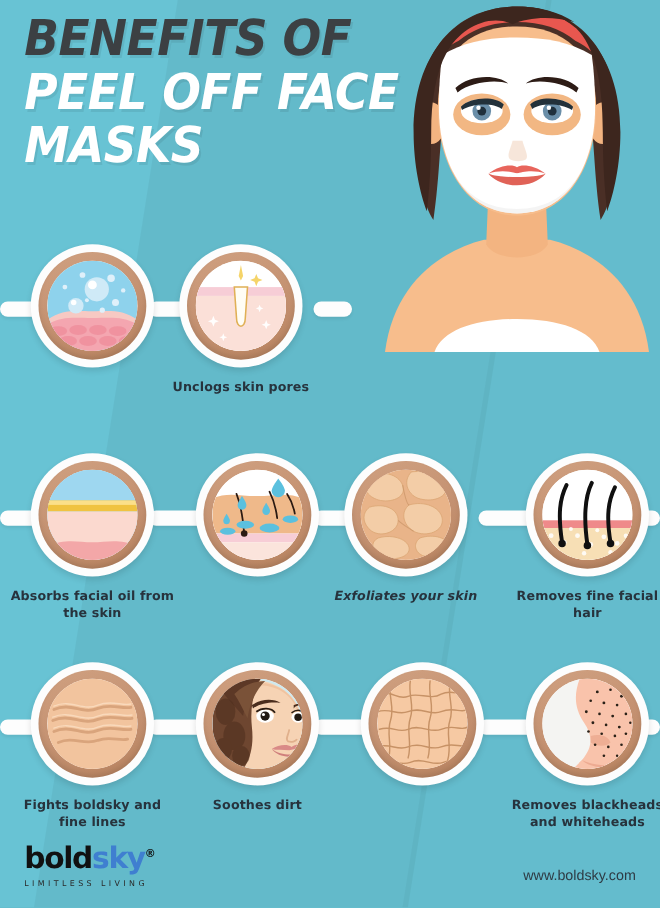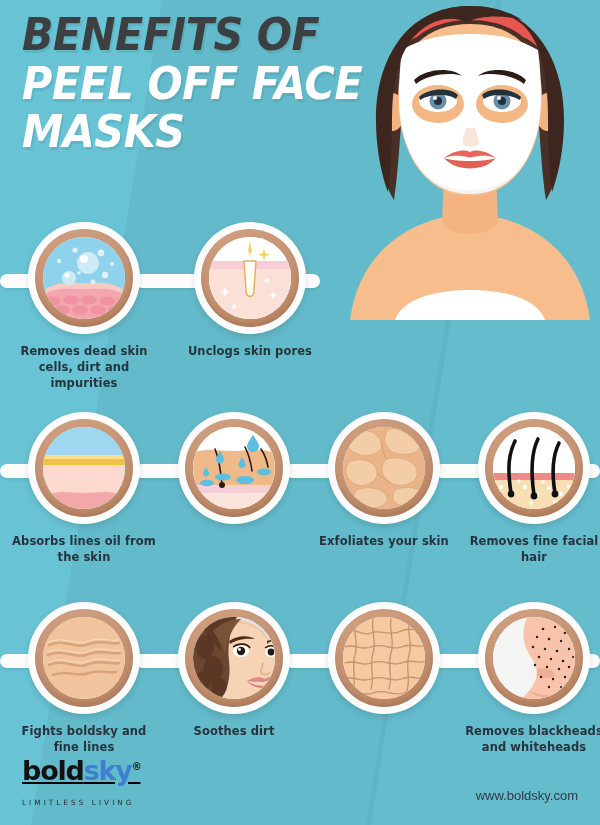--- a/index.html
+++ b/index.html
@@ -166,31 +166,30 @@
     position: absolute;
     left: 22px;
     bottom: 18px;
   }
   .logo-word {
     font-family: "DejaVu Sans", sans-serif;
     font-size: 27px;
     font-weight: 700;
     letter-spacing: -1.2px;
     line-height: 1;
-    text-decoration: underline;
   }
   .logo-bold { color: #111111; }
   .logo-sky { color: #3f7fd0; }
   .logo-reg { font-size: 10px; vertical-align: super; color: #111; }
   .logo-tag {
     font-family: "DejaVu Sans", sans-serif;
     font-size: 7.2px;
     letter-spacing: 3.1px;
     color: #2a2a2a;
-    margin-top: 14px;
+    margin-top: 4px;
   }
   .site {
     position: absolute;
     right: 22px;
     bottom: 22px;
     font-family: "Liberation Sans", sans-serif;
     font-size: 13px;
     color: #2e3b44;
     text-align: right;
   }
@@ -292,24 +291,23 @@
                 <circle cx="32" cy="13" r="2.6" fill="#dff0fa"></circle>
             <circle cx="62" cy="38" r="3.2" fill="#dff0fa"></circle>
                 <circle cx="16" cy="24" r="2.2" fill="#dff0fa"></circle>
             <circle cx="50" cy="45" r="2.4" fill="#dff0fa"></circle>
                 <circle cx="69" cy="27" r="2" fill="#dff0fa"></circle>
             <circle cx="36" cy="36" r="1.8" fill="#dff0fa"></circle>
           </svg>
         </div>
           </div>
       </div>
-      <div class="caption">Removes dead skin cells, dirt and impurities</div>
-    </div>
-
-    <div class="item" style="left:175px;">
+    </div>
+
+    <div class="item" style="left:144px;">
       <div class="icon-outer">
         <div class="icon-ring">
             <div class="icon-inner">
           <svg viewBox="0 0 82 82">
             <rect width="82" height="82" fill="#ffffff"></rect>
             <rect y="24" width="82" height="8" fill="#f7cdd6"></rect>
             <rect y="32" width="82" height="50" fill="#fbe0d8"></rect>
             <path d="M35 24 L47 24 L45 52 C45 62 37 62 37 52 Z" fill="#fffdf5" stroke="#e0b055" stroke-width="1.4"></path>
             <g fill="#f5d469">
                   <path d="M41 4 L43 14 L41 18 L39 14 Z"></path>
@@ -344,21 +342,21 @@
             <rect width="82" height="82" fill="#a9dcf2"></rect>
             <rect y="0" width="82" height="28" fill="#9ed7f0"></rect>
             <rect y="28" width="82" height="10" fill="#f0c341"></rect>
             <rect y="28" width="82" height="4" fill="#fbe08a"></rect>
             <rect y="38" width="82" height="44" fill="#fbd9cf"></rect>
             <path d="M0 70 C16 62 28 66 41 66 C54 66 66 62 82 70 L82 82 L0 82 Z" fill="#f3a7a8"></path>
           </svg>
         </div>
           </div>
       </div>
-      <div class="caption">Absorbs lines oil from the skin</div>
+      <div class="caption">Absorbs facial oil from the skin</div>
     </div>
 
     <div class="item" style="left:159px;">
       <div class="icon-outer">
         <div class="icon-ring">
             <div class="icon-inner">
           <svg viewBox="0 0 82 82">
             <rect width="82" height="82" fill="#ffffff"></rect>
             <path d="M0 26 C14 20 26 24 41 24 C56 24 68 20 82 26 L82 58 L0 58 Z" fill="#efb98a"></path>
             <rect y="58" width="82" height="8" fill="#f7cdd6"></rect>
@@ -378,21 +376,21 @@
               <ellipse cx="52" cy="53" rx="9" ry="4"></ellipse>
               <ellipse cx="71" cy="45" rx="7" ry="3.4"></ellipse>
               <ellipse cx="14" cy="56" rx="7" ry="3.2"></ellipse>
             </g>
           </svg>
         </div>
           </div>
       </div>
     </div>
 
-    <div class="item" style="left:309px;">
+    <div class="item" style="left:294px;font-style:italic;">
       <div class="icon-outer">
         <div class="icon-ring">
             <div class="icon-inner">
           <svg viewBox="0 0 82 82">
             <rect width="82" height="82" fill="#e9b489"></rect>
             <g fill="#f3cda7" stroke="#dda877" stroke-width="0.8">
               <path d="M4 6 C20 0 34 4 38 14 C42 24 30 30 18 28 C8 26 0 18 4 6 Z"></path>
               <path d="M46 2 C62 0 78 6 78 16 C78 26 64 30 52 26 C42 22 38 10 46 2 Z"></path>
               <path d="M8 34 C22 30 34 36 34 46 C34 56 20 62 10 56 C2 50 0 40 8 34 Z"></path>
               <path d="M44 32 C58 28 72 34 74 44 C76 56 60 62 48 56 C38 50 36 38 44 32 Z"></path>

